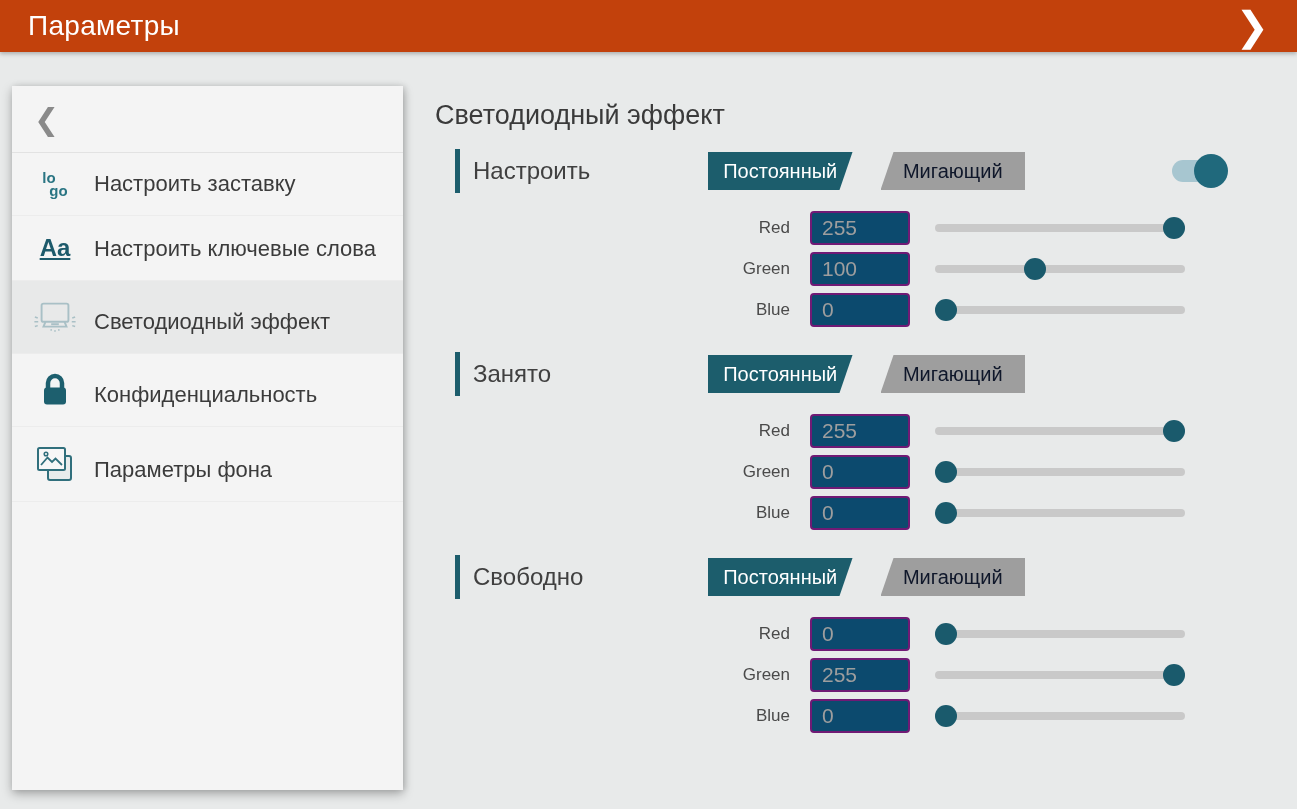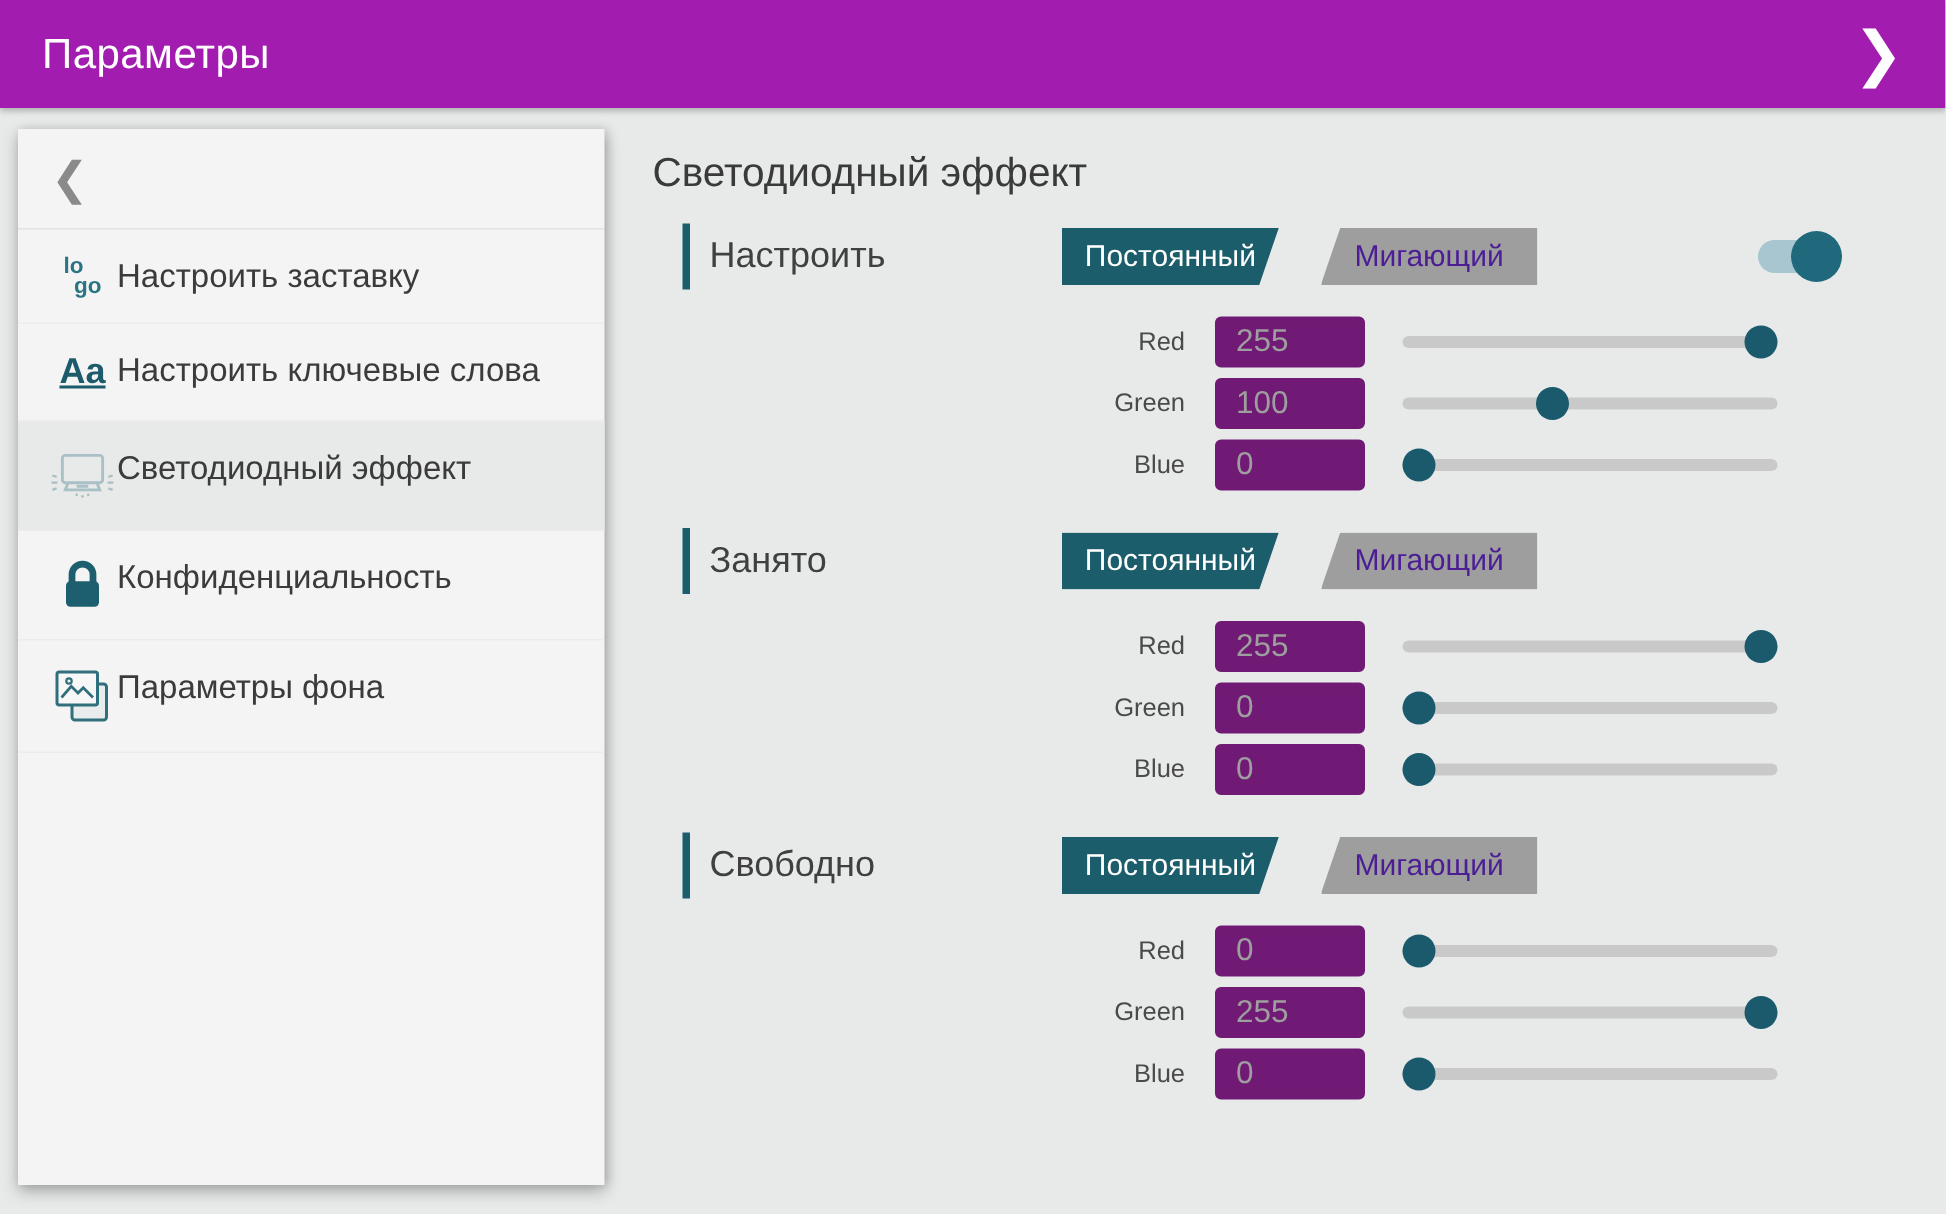--- a/index.html
+++ b/index.html
@@ -4,41 +4,41 @@
 <style>
   html,body{margin:0;padding:0;}
   body{
     width:1297px;height:809px;position:relative;overflow:hidden;
     background:#E8EAEA;
     font-family:"Liberation Sans","DejaVu Sans",sans-serif;
     -webkit-font-smoothing:antialiased;
   }
   
   .header{
-    position:absolute;left:0;top:0;right:0;height:72px;
-    background:#a21caf;display:flex;align-items:center;
+    position:absolute;left:0;top:0;right:0;height:52px;
+    background:#c2410c;display:flex;align-items:center;
     padding:0 28px;box-sizing:border-box;
     box-shadow:0 2px 4px rgba(0,0,0,.25);z-index:20;
   }
   .header-title{color:#fff;font-size:28px;letter-spacing:.3px;}
   .header-fwd{margin-left:auto;color:#fff;font-size:40px;font-weight:bold;line-height:1;cursor:pointer;}
   
   .sidebar{
     position:absolute;left:12px;top:86px;width:391px;height:704px;
     background:#F4F4F4;box-sizing:border-box;
     box-shadow:0 4px 10px rgba(0,0,0,.28),2px 0 6px rgba(0,0,0,.12);
     z-index:10;
   }
   .side-back{
     height:66px;display:flex;align-items:center;padding:0 22px;
     border-bottom:1px solid #E2E2E2;cursor:pointer;
   }
   .side-back-ic{color:#8A8A8A;font-size:30px;font-weight:bold;}
   .side-item{
-    display:flex;align-items:flex-start;
+    display:flex;align-items:flex-end;gap:16px;
     padding:18px 20px;border-bottom:1px solid #ECECEC;
     font-size:22px;color:#3B3B3B;line-height:1.18;cursor:pointer;
   }
   .side-item.selected{background:#E8E9E9;}
   .side-ic{width:46px;flex-shrink:0;display:flex;justify-content:center;align-items:center;}
   .logo-ic{display:flex;flex-direction:column;font-size:15px;font-weight:700;color:#2A7583;line-height:13px;}
   .logo-ic .l2{margin-left:7px;}
   .aa-ic{font-size:24px;font-weight:700;color:#1D5A6B;text-decoration:underline;}
   
   .main{position:absolute;left:435px;top:68px;right:0;bottom:0;}
@@ -49,34 +49,34 @@
   .accent{width:5px;height:44px;background:#1C5D6C;margin-right:13px;}
   .sec-name{font-size:24px;color:#404040;}
   
   .segmented{position:absolute;left:253px;top:5px;width:317px;height:38px;display:flex;cursor:pointer;gap:28px;}
   .seg{flex:1;display:flex;align-items:center;justify-content:center;font-size:20px;}
   .seg-on{
     background:#1C5D6C;color:#fff;
     clip-path:polygon(0 0,100% 0,calc(100% - 13px) 100%,0 100%);
   }
   .seg-off{
-    background:#9E9E9E;color:#4c1d95;
+    background:#9E9E9E;color:#0f172a;
     clip-path:polygon(13px 0,100% 0,100% 100%,0 100%);
   }
   
   .switch{position:absolute;right:17px;top:50%;transform:translateY(-50%);width:56px;height:36px;cursor:pointer;}
   .sw-track{position:absolute;left:0;top:7px;width:46px;height:22px;border-radius:11px;background:#A7C6D0;}
   .switch.on .sw-knob{position:absolute;right:0;top:1px;width:34px;height:34px;border-radius:50%;background:#20697C;}
   
   .rows{margin-top:12px;}
   .row{display:flex;align-items:center;height:41px;}
   .ch-label{width:335px;text-align:right;font-size:17px;color:#4A4A4A;}
   .ch-input{
     margin-left:20px;width:100px;height:34px;box-sizing:border-box;
-    border:4px solid #701a75;border-radius:4px;background:#701a75;
+    border:2px solid #701a75;border-radius:4px;background:#0c4a6e;
     font-family:inherit;font-size:21px;color:#9E9E9E;padding:0 10px;outline:none;
   }
   .slider{position:relative;margin-left:25px;width:250px;height:24px;cursor:pointer;}
   .slider .track{position:absolute;left:0;right:0;top:8px;height:8px;border-radius:4px;background:#C9C9C9;}
   .slider .thumb{position:absolute;top:1px;width:22px;height:22px;border-radius:50%;background:#1A5A6C;}
 </style>
 </head>
 <body>
 
 <div class="header">

